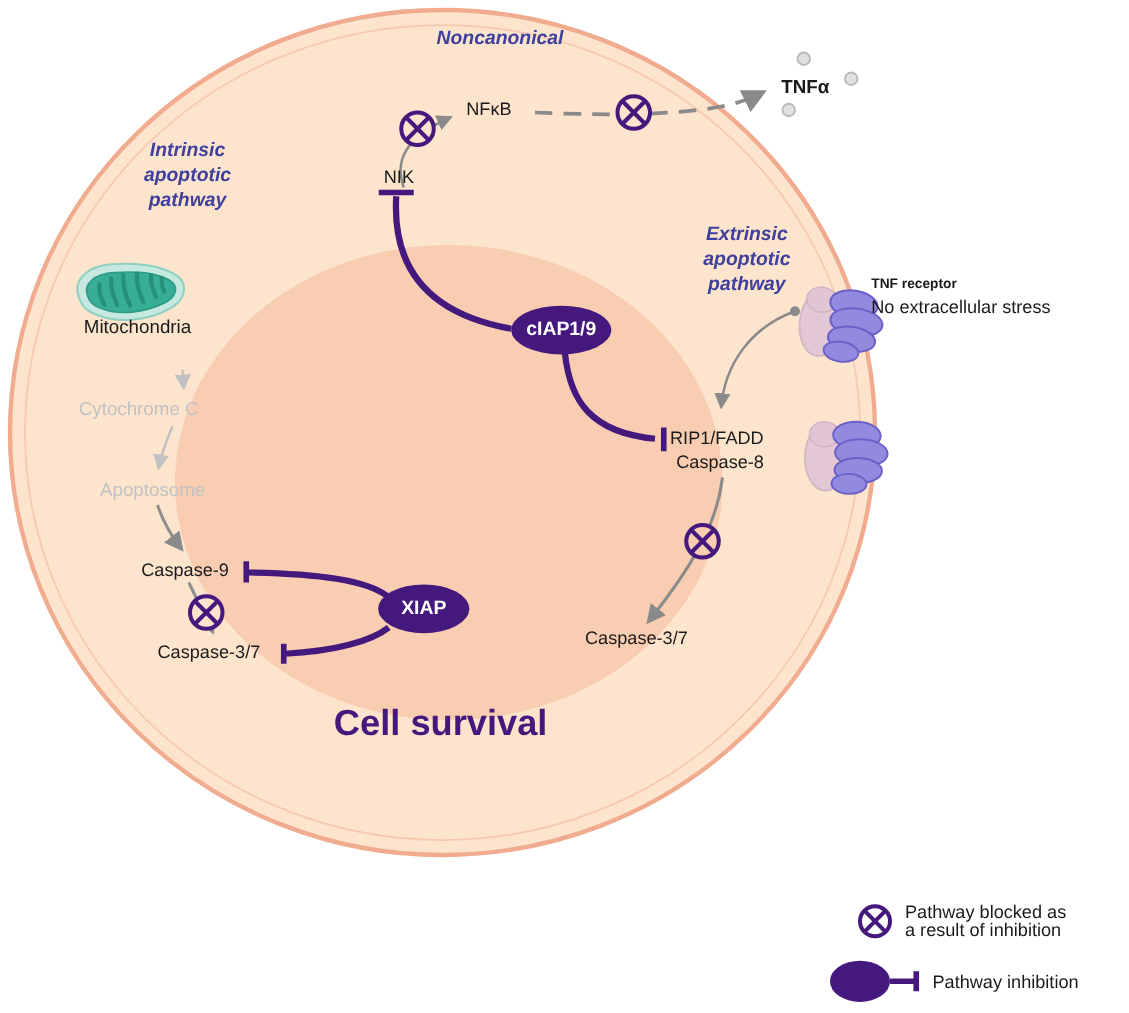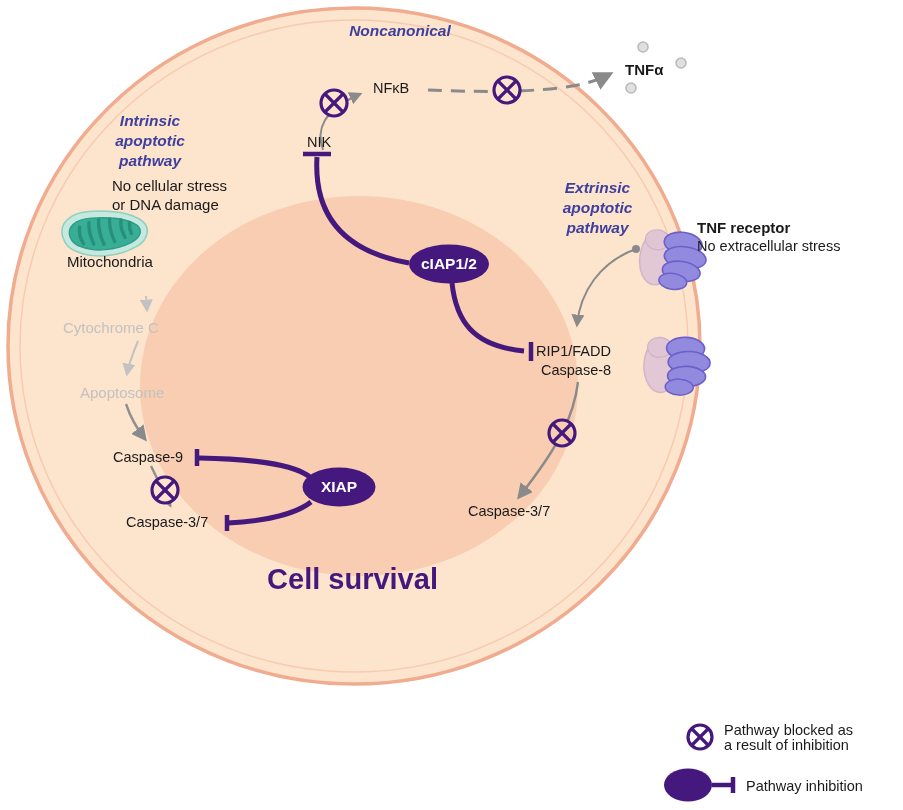--- a/index.html
+++ b/index.html
@@ -145,42 +145,38 @@
     <div>Intrinsic</div>
     <div>apoptotic</div>
     <div>pathway</div>
   </div>
   <div class="lbl title" style="left:550px;top:178px;width:95px;">
     <div>Extrinsic</div>
     <div>apoptotic</div>
     <div>pathway</div>
   </div>
 
-  <div class="lbl stress" style="left:112px;top:176px;width:145px;">
-    <div>No cellular stress</div>
-    <div>or DNA damage</div>
-  </div>
   <div class="lbl center" style="left:55px;top:253px;width:110px;font-size:15px;">Mitochondria</div>
   <div class="lbl faded" style="left:63px;top:319px;font-size:15px;">Cytochrome C</div>
   <div class="lbl faded" style="left:80px;top:384px;font-size:15px;">Apoptosome</div>
   <div class="lbl" style="left:113px;top:449px;">Caspase-9</div>
   <div class="lbl" style="left:126px;top:514px;">Caspase-3/7</div>
 
   <div class="lbl" style="left:307px;top:134px;">NIK</div>
   <div class="lbl" style="left:373px;top:80px;">NFκB</div>
   <div class="lbl bold" style="left:625px;top:61px;font-size:15px;">TNFα</div>
 
   <div class="lbl" style="left:536px;top:343px;">RIP1/FADD</div>
   <div class="lbl" style="left:541px;top:362px;">Caspase-8</div>
   <div class="lbl" style="left:468px;top:503px;">Caspase-3/7</div>
 
-  <div class="lbl bold" style="left:697px;top:219px;font-size:15px;">TNF receptor</div>
+  <div class="lbl bold" style="left:697px;top:219px;font-size:11px;">TNF receptor</div>
   <div class="lbl" style="left:697px;top:238px;">No extracellular stress</div>
 
-  <div class="ovaltxt" style="left:409px;top:252px;width:80px;height:24px;">cIAP1/2</div>
+  <div class="ovaltxt" style="left:409px;top:252px;width:80px;height:24px;">cIAP1/9</div>
   <div class="ovaltxt" style="left:302px;top:475px;width:74px;height:24px;">XIAP</div>
 
   <div class="cellsurvival" style="left:230px;top:563px;width:245px;">Cell survival</div>
 
   <div class="lbl" style="left:724px;top:722px;text-align:right;">Pathway blocked as</div>
   <div class="lbl" style="left:724px;top:737px;">a result of inhibition</div>
   <div class="lbl" style="left:746px;top:778px;">Pathway inhibition</div>
 
 </div>
 

